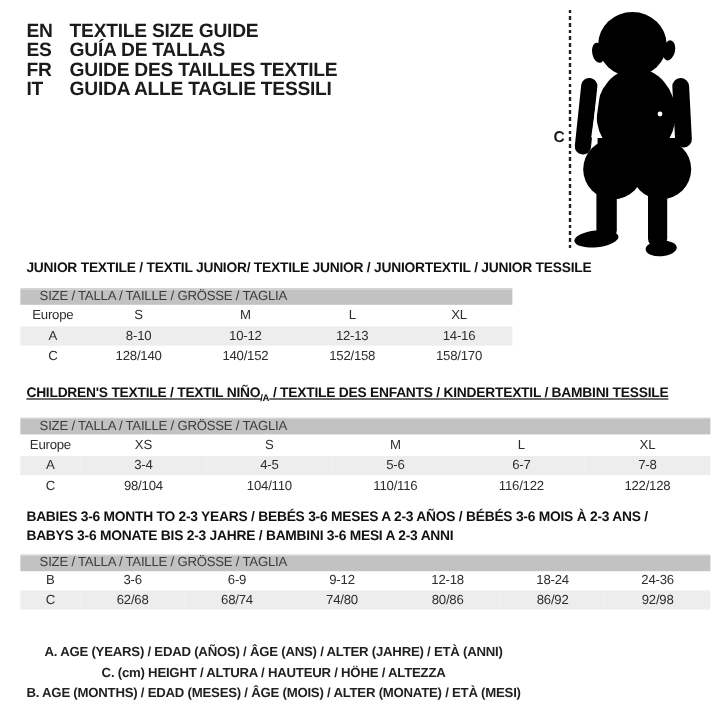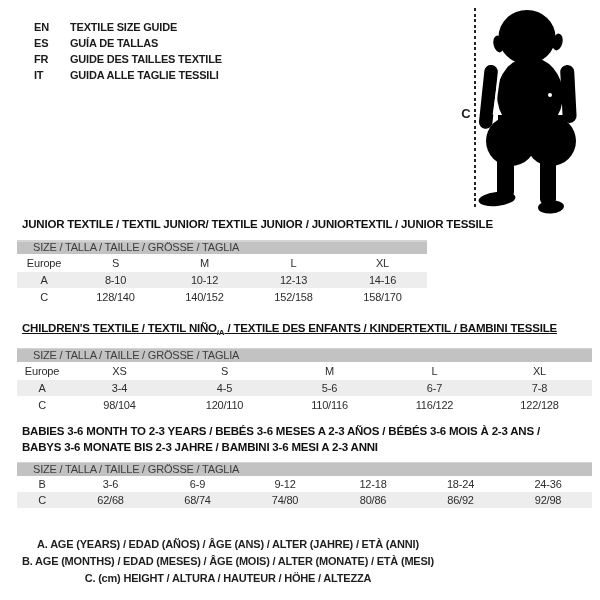--- a/index.html
+++ b/index.html
@@ -4,21 +4,21 @@
 <style>
   html,body{margin:0;padding:0;}
   body{
     width:600px;height:600px;background:#ffffff;overflow:hidden;position:relative;
     font-family:"Liberation Sans", sans-serif;color:#2d2d2d;
     -webkit-font-smoothing:antialiased;
   }
   .abs{position:absolute;}
 
   
-  .lang-block{left:34px;top:19px;font-size:11px;font-weight:bold;color:#1b1b1b;letter-spacing:-0.2px;}
+  .lang-block{left:22px;top:19px;font-size:16px;font-weight:bold;color:#1b1b1b;letter-spacing:-0.2px;}
   .lang-row{display:flex;line-height:16px;}
   .lang-code{width:36px;flex:0 0 36px;}
 
   
   .height-line{left:474px;top:8px;width:2px;height:199px;
     background:repeating-linear-gradient(to bottom,#222 0px,#222 3px,transparent 3px,transparent 5.6px);}
   .height-label{left:459px;top:106px;width:14px;text-align:center;font-size:13px;font-weight:bold;color:#1b1b1b;}
   .baby-svg{left:470px;top:5px;}
 
   
@@ -161,21 +161,21 @@
     <td class="lbl">A</td>
     <td class="val">3-4</td>
     <td class="val">4-5</td>
     <td class="val">5-6</td>
     <td class="val">6-7</td>
     <td class="val">7-8</td>
   </tr>
   <tr class="r3">
     <td class="lbl">C</td>
     <td class="val">98/104</td>
-    <td class="val">120/110</td>
+    <td class="val">104/110</td>
     <td class="val">110/116</td>
     <td class="val">116/122</td>
     <td class="val">122/128</td>
   </tr>
 </tbody>
   </table>
 
 <div class="abs sec-title" style="left:22px;top:423px;">
   <div>BABIES 3-6 MONTH TO 2-3 YEARS / BEBÉS 3-6 MESES A 2-3 AÑOS / BÉBÉS 3-6 MOIS À 2-3 ANS /</div>
   <div>BABYS 3-6 MONATE BIS 2-3 JAHRE / BAMBINI 3-6 MESI A 2-3 ANNI</div>
@@ -211,15 +211,15 @@
     <td class="val">74/80</td>
     <td class="val">80/86</td>
     <td class="val">86/92</td>
     <td class="val">92/98</td>
   </tr>
 </tbody>
   </table>
 
 <div class="abs legend">
   <div>A. AGE (YEARS) / EDAD (AÑOS) / ÂGE (ANS) / ALTER (JAHRE) / ETÀ (ANNI)</div>
+  <div>C. (cm) HEIGHT / ALTURA / HAUTEUR / HÖHE / ALTEZZA</div>
   <div>B. AGE (MONTHS) / EDAD (MESES) / ÂGE (MOIS) / ALTER (MONATE) / ETÀ (MESI)</div>
-  <div>C. (cm) HEIGHT / ALTURA / HAUTEUR / HÖHE / ALTEZZA</div>
 </div>
 
 </body></html>

